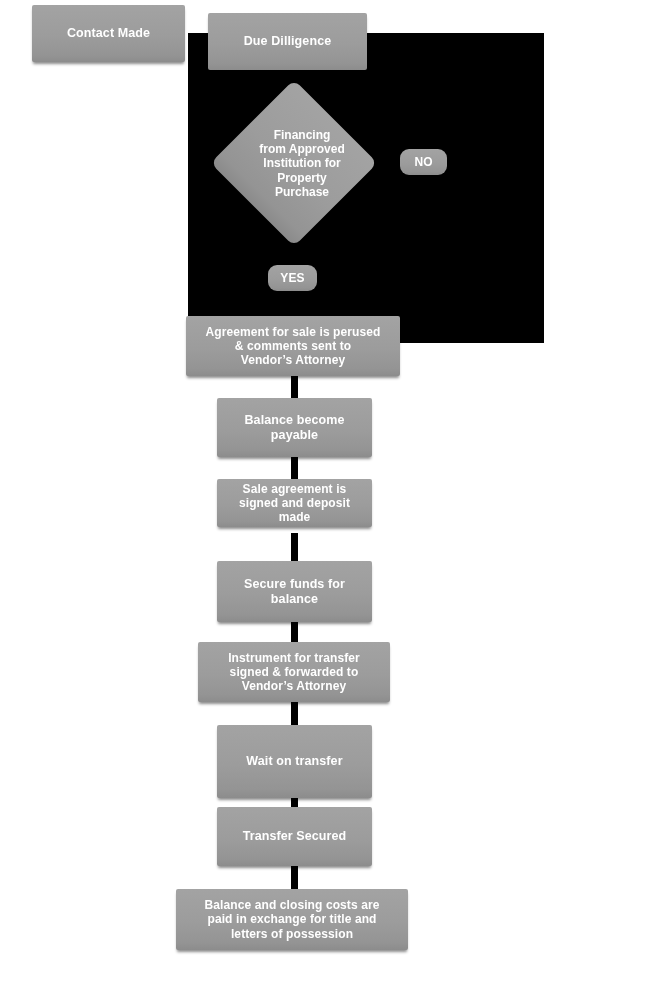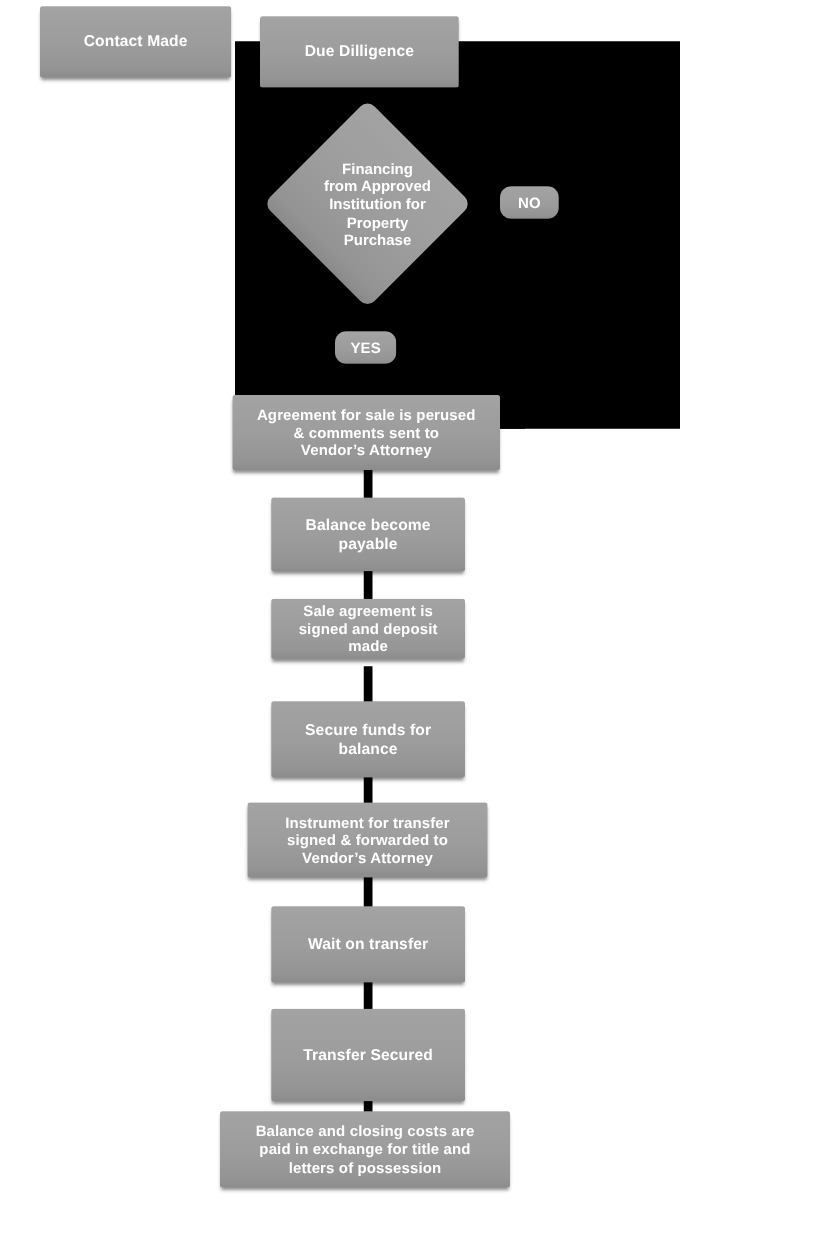--- a/index.html
+++ b/index.html
@@ -156,25 +156,25 @@
     <span class="txt">Secure funds for
 balance</span>
   </div>
 
   <div class="node" style="left:198px; top:642px; width:192px; height:60px; font-size:12px;">
     <span class="txt">Instrument for transfer
 signed &amp; forwarded to
 Vendor’s Attorney</span>
   </div>
 
-  <div class="node" style="left:217px; top:725px; width:155px; height:61px; font-size:12.5px;">
+  <div class="node" style="left:217px; top:725px; width:155px; height:73px; font-size:12.5px;">
     <span class="txt">Wait on transfer</span>
   </div>
 
-  <div class="node" style="left:217px; top:807px; width:155px; height:74px; font-size:12.5px;">
+  <div class="node" style="left:217px; top:807px; width:155px; height:59px; font-size:12.5px;">
     <span class="txt">Transfer Secured</span>
   </div>
 
   <div class="node" style="left:176px; top:889px; width:232px; height:61px; font-size:12px;">
     <span class="txt">Balance and closing costs are
 paid in exchange for title and
 letters of possession</span>
   </div>
 
 </div>

